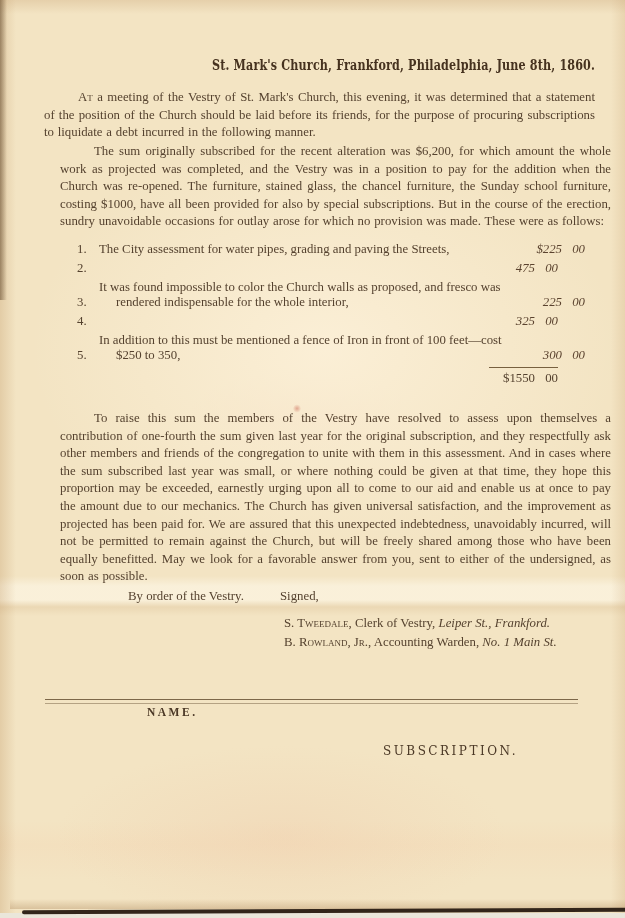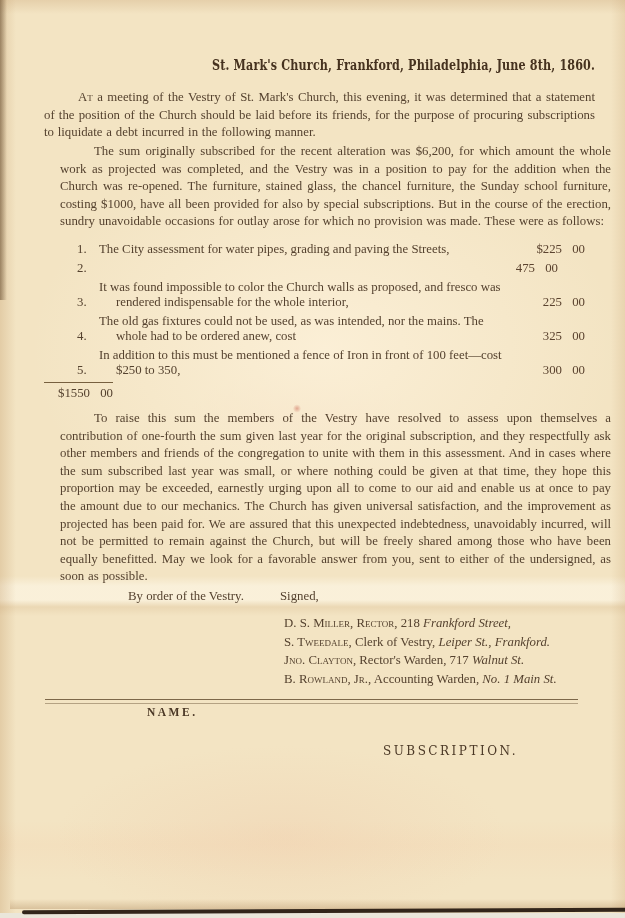--- a/index.html
+++ b/index.html
@@ -47,24 +47,24 @@
   .para.indent{text-indent:34px;margin-left:16px;}
   .p1{top:89px;}
   .p2{top:143px;}
   .p3{top:410px;}
   .sc{font-variant:small-caps;}
 
   .list{position:absolute;top:242px;left:0;width:551px;font-size:12.8px;line-height:15px;}
   .lrow{display:flex;align-items:flex-end;margin-bottom:4px;}
   .num{width:22px;padding-left:33px;flex:none;}
   .itext{width:400px;flex:none;padding-left:17px;text-indent:-17px;}
-  .amt{margin-left:auto;display:flex;align-items:flex-end;padding-right:37px;color:#5b432f;}
+  .amt{margin-left:auto;display:flex;align-items:flex-end;padding-right:37px;color:#5b432f;font-style:italic;}
   .dol{width:46px;text-align:right;flex:none;}
   .cts{width:17px;text-align:right;margin-left:6px;flex:none;}
-  .trow{display:flex;justify-content:flex-start;padding-right:37px;margin-top:2px;}
+  .trow{display:flex;justify-content:flex-end;padding-right:37px;margin-top:2px;}
   .total-amt{display:flex;align-items:baseline;border-top:1px solid #77603f;padding-top:3px;}
 
   .p4{position:absolute;top:566px;left:34px;margin:0;font-size:12.8px;}
   .order-line{position:absolute;top:589px;left:84px;margin:0;font-size:12.8px;}
   .signed-label{position:absolute;top:589px;left:236px;margin:0;font-size:12.8px;}
 
   .sigs{position:absolute;top:614px;left:240px;font-size:12.8px;line-height:18.6px;}
   .sig em{font-style:italic;}
 
   .rule{position:absolute;top:699px;left:1px;width:533px;height:3px;
@@ -112,21 +112,20 @@
         <span class="num">3.</span>
         <span class="itext">It was found impossible to color the Church walls as proposed, and fresco was rendered indispensable for the whole interior,</span>
         <span class="amt">
             <span class="dol">225</span>
             <span class="cts">00</span>
           </span>
       </div>
 
       <div class="lrow">
         <span class="num">4.</span>
-        <span class="itext">The old gas fixtures could not be used, as was intended, nor the mains. The whole had to be ordered anew, cost</span>
         <span class="amt">
             <span class="dol">325</span>
             <span class="cts">00</span>
           </span>
       </div>
 
       <div class="lrow">
         <span class="num">5.</span>
         <span class="itext">In addition to this must be mentioned a fence of Iron in front of 100 feet—cost $250 to 350,</span>
         <span class="amt">
@@ -144,23 +143,21 @@
 
     </div>
 
     <p class="para p3 indent">To raise this sum the members of the Vestry have resolved to assess upon themselves a contribution of one-fourth the sum given last year for the original subscription, and they respectfully ask other members and friends of the congregation to unite with them in this assessment.  And in cases where the sum subscribed last year was small, or where nothing could be given at that time, they hope this proportion may be exceeded, earnestly urging upon all to come to our aid and enable us at once to pay the amount due to our mechanics.  The Church has given universal satisfaction, and the improvement as projected has been paid for.  We are assured that this unexpected indebtedness, unavoidably incurred, will not be permitted to remain against the Church, but will be freely shared among those who have been equally benefitted.  May we look for a favorable answer from you, sent to either of the undersigned, as soon as possible.</p>
 
 
     <p class="order-line">By order of the Vestry.</p>
     <p class="signed-label">Signed,</p>
 
     <div class="sigs">
-      <div class="sig"><span class="sc">D. S. Miller, Rector,</span><span> 218 </span><em>Frankford Street,</em></div>
       <div class="sig"><span class="sc">S. Tweedale,</span><span> Clerk of Vestry, </span><em>Leiper St., Frankford.</em></div>
-      <div class="sig"><span class="sc">Jno. Clayton,</span><span> Rector's Warden, 717 </span><em>Walnut St.</em></div>
       <div class="sig"><span class="sc">B. Rowland, Jr.,</span><span> Accounting Warden, </span><em>No. 1 Main St.</em></div>
     </div>
 
     <div class="rule"></div>
     <div class="name-label">NAME.</div>
     <div class="sub-label">SUBSCRIPTION.</div>
 
   </div>
 
   <div class="stain-dot"></div>

